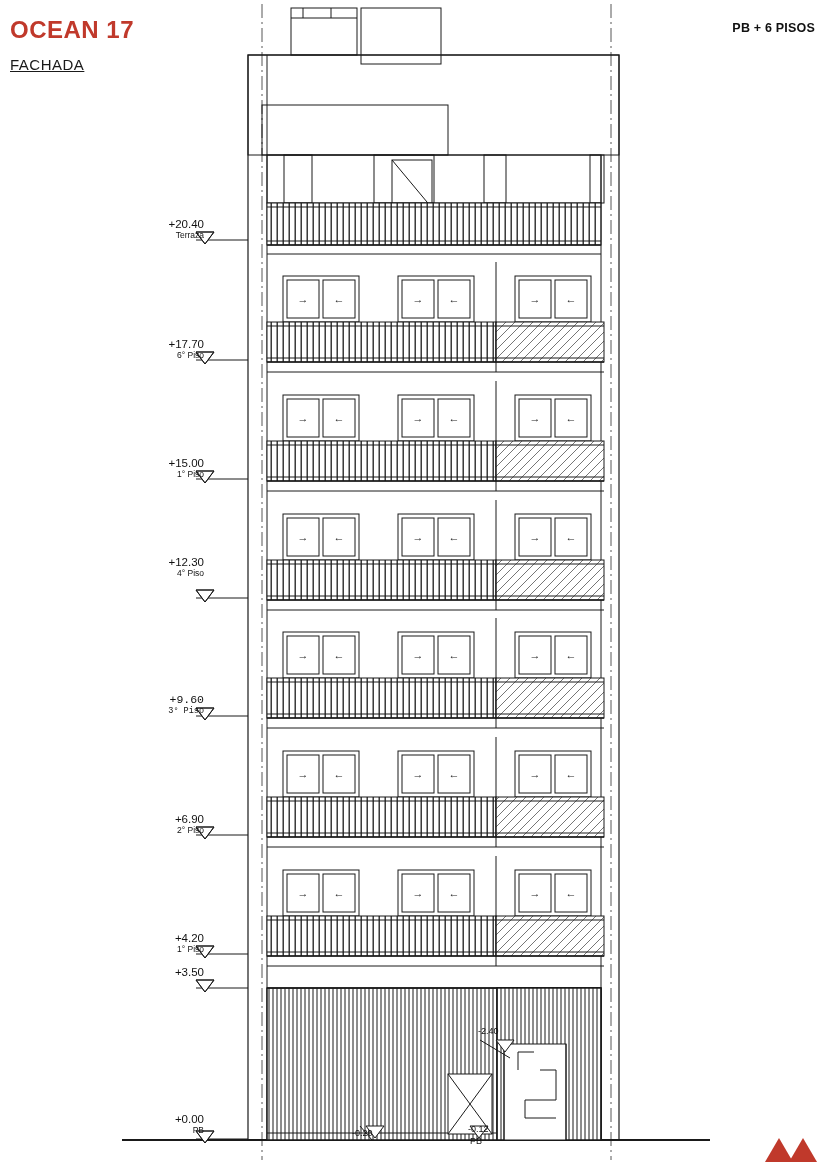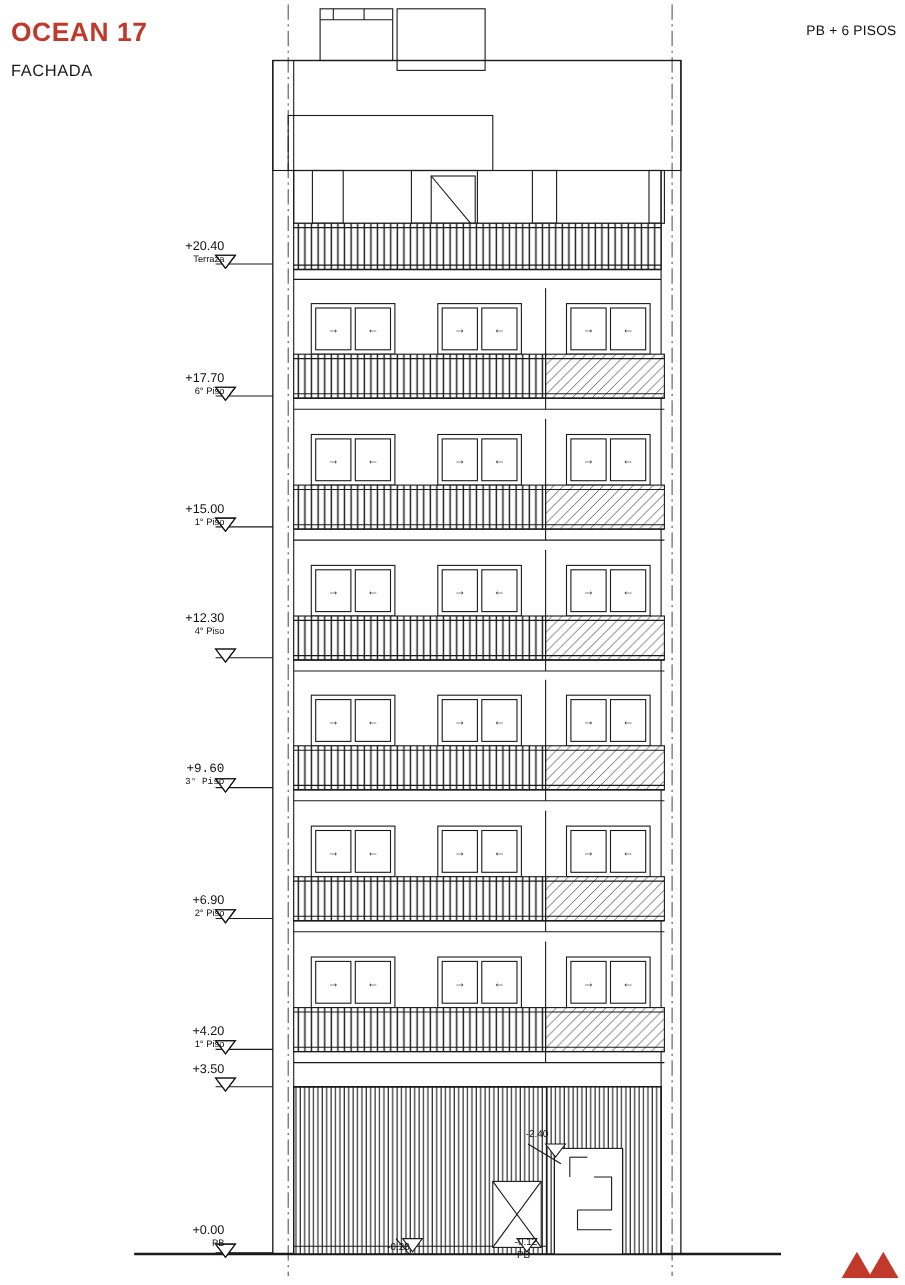--- a/index.html
+++ b/index.html
@@ -1,20 +1,20 @@
 <!DOCTYPE html>
 <html><head>
 <meta charset="utf-8">
 <style>
   html,body{margin:0;padding:0;background:#ffffff;}
   body{width:823px;height:1168px;position:relative;font-family:"Liberation Sans",sans-serif;overflow:hidden;}
 
   .title{position:absolute;left:10px;top:16px;font-size:24px;font-weight:bold;color:#c0392b;letter-spacing:.5px;}
-  .subtitle{position:absolute;left:10px;top:56px;font-size:15px;color:#1a1a1a;letter-spacing:.5px;}
-  .topright{position:absolute;right:8px;top:21px;font-size:12.5px;font-weight:normal;color:#111;letter-spacing:.2px;}
+  .subtitle{position:absolute;left:10px;top:56px;font-size:15px;color:#1a1a1a;letter-spacing:.5px;text-decoration:underline;}
+  .topright{position:absolute;right:8px;top:21px;font-size:12.5px;font-weight:bold;color:#111;letter-spacing:.2px;}
 
   .draw{position:absolute;left:0;top:0;width:823px;height:1168px;}
 
   .lvl{position:absolute;text-align:right;}
   .lvl .v{font-size:11.5px;color:#111;line-height:12px;}
   .lvl .n{font-size:8.5px;color:#111;line-height:10px;text-align:right;}
 
   .inline-lbl{position:absolute;font-size:9px;color:#111;}
 
   .logo{position:absolute;right:6px;bottom:6px;width:52px;height:26px;}

